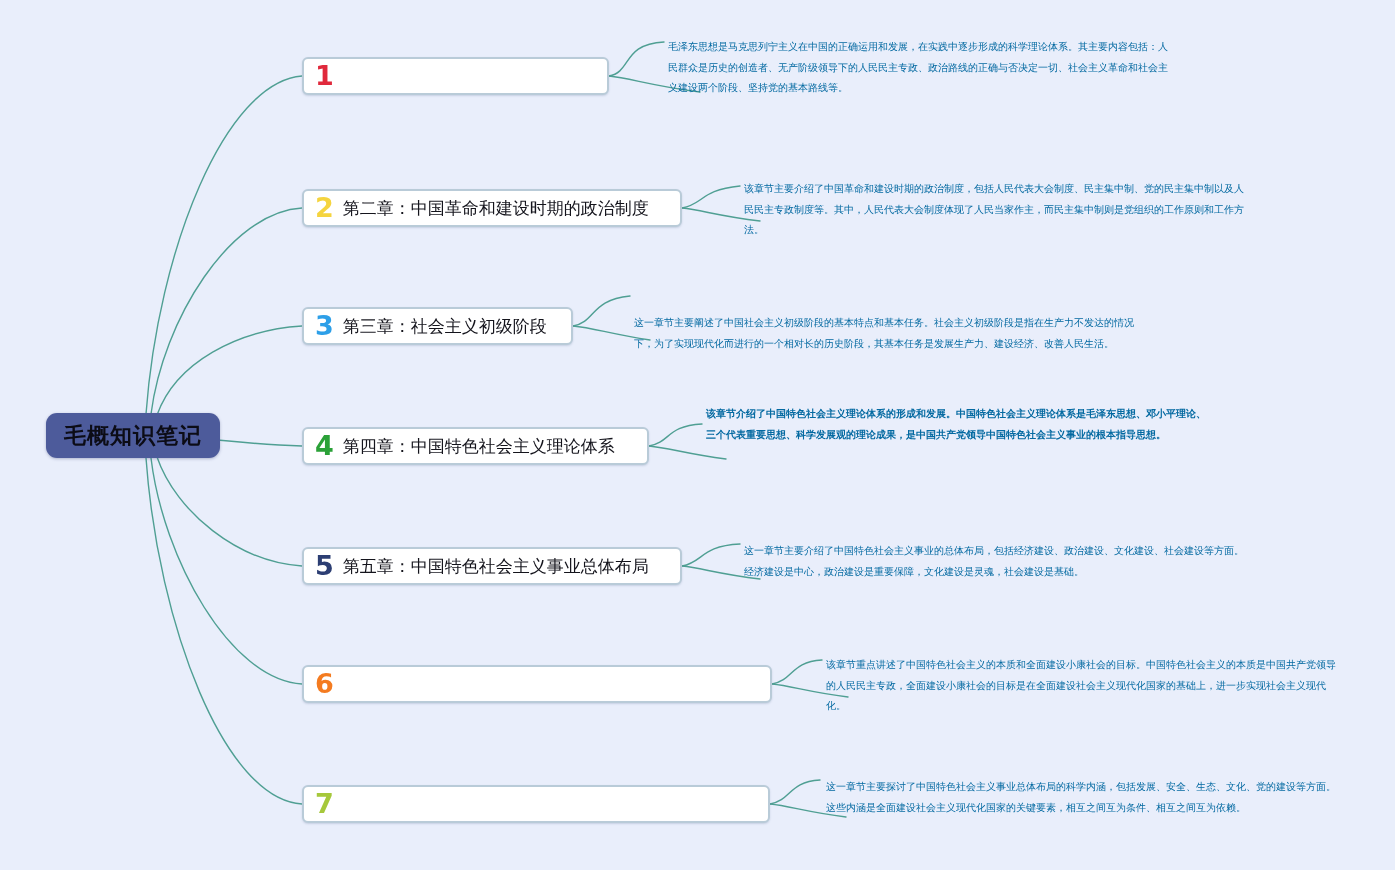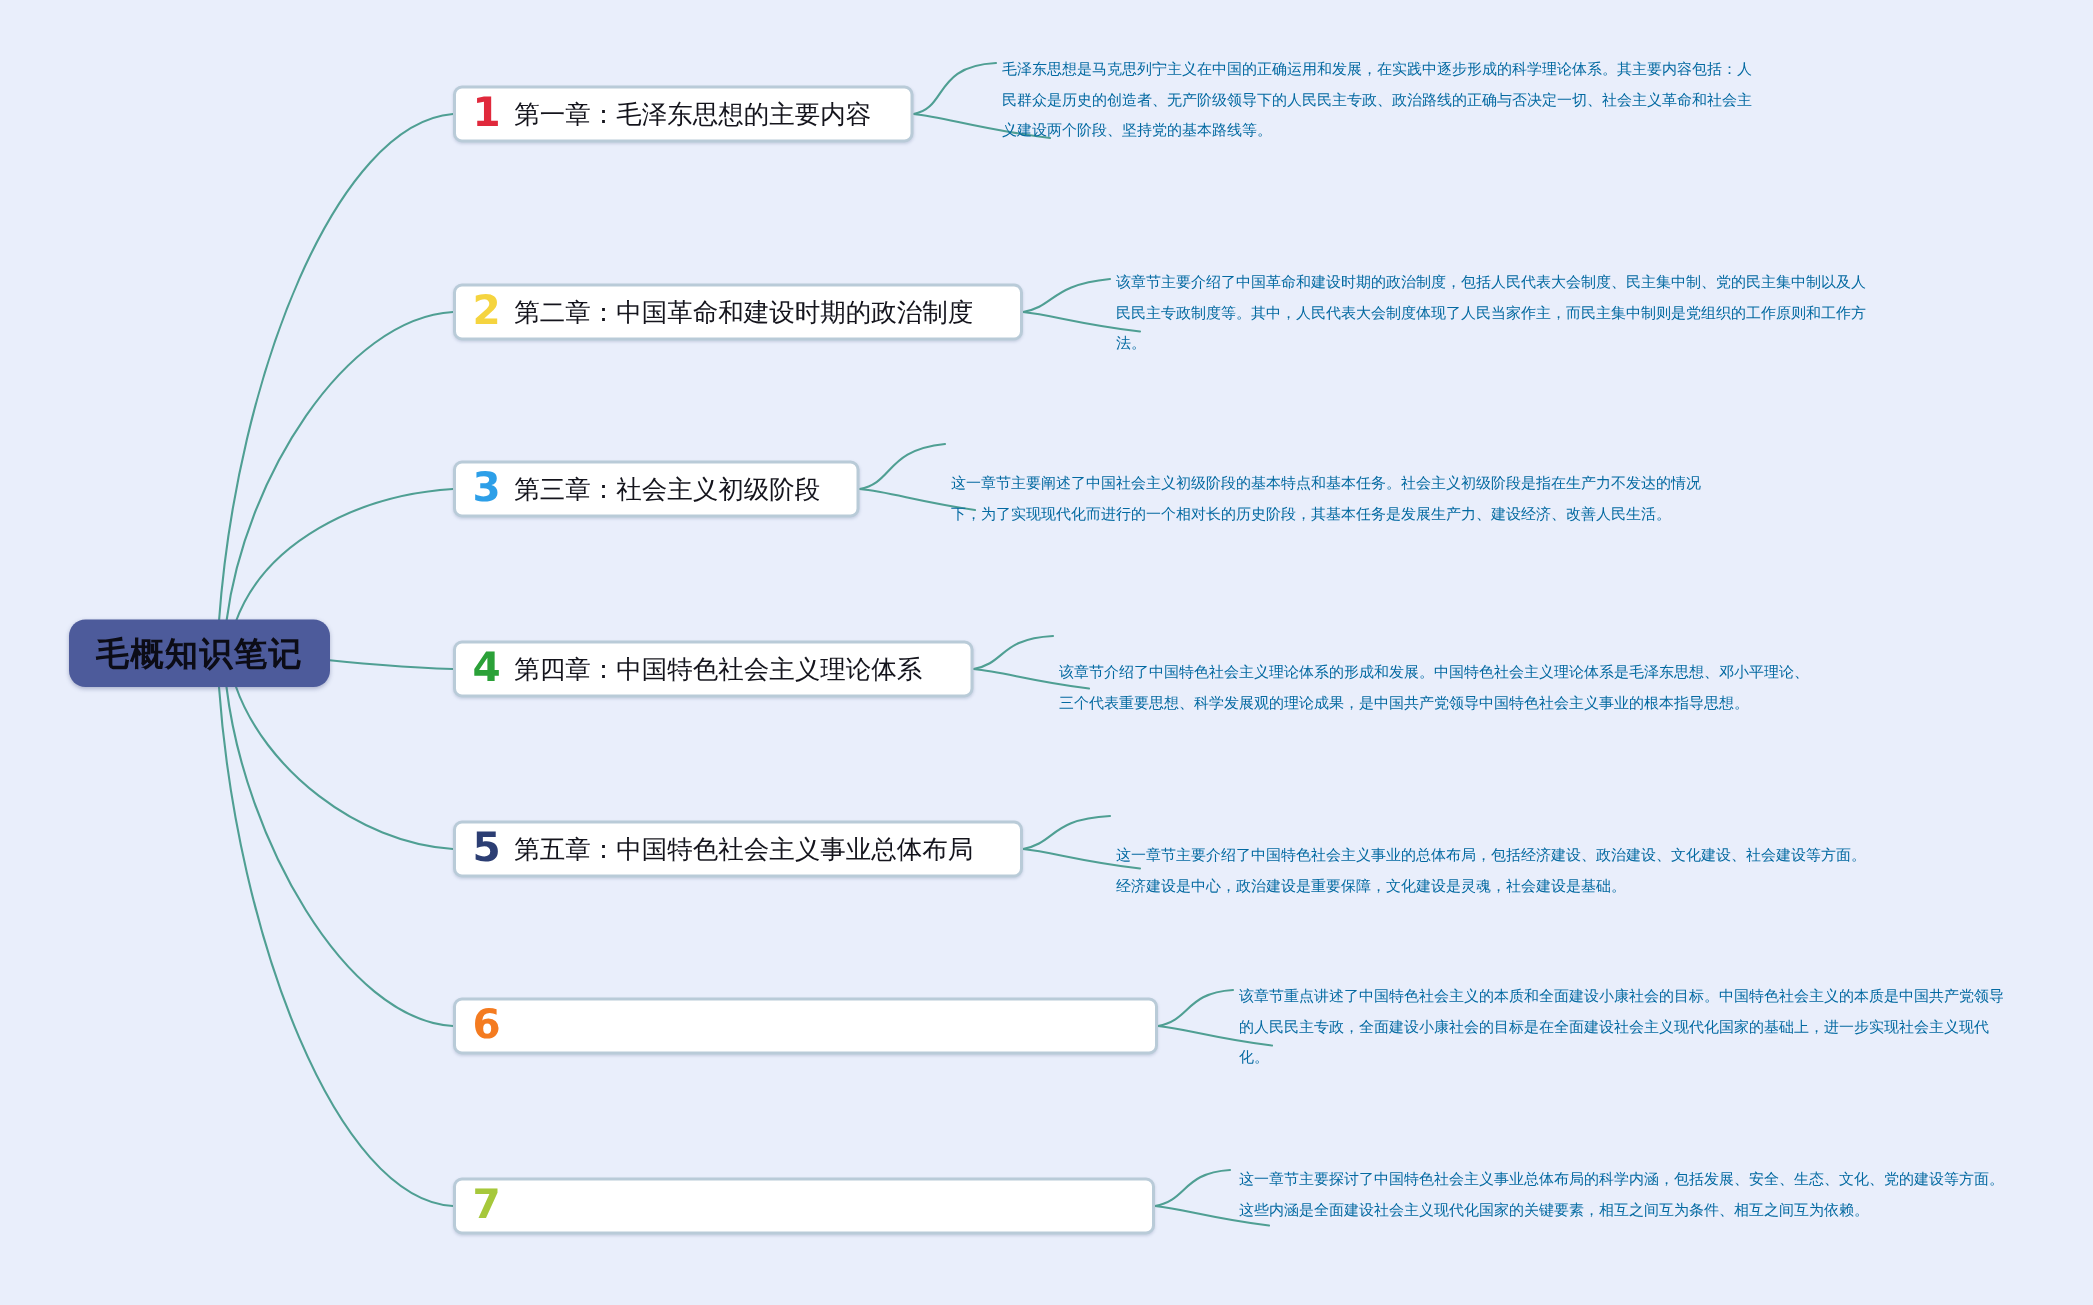--- a/index.html
+++ b/index.html
@@ -31,22 +31,22 @@
   .box-0{top:57px;width:307px;}
   .box-1{top:189px;width:380px;}
   .box-2{top:307px;width:271px;}
   .box-3{top:427px;width:347px;}
   .box-4{top:547px;width:380px;}
   .box-5{top:665px;width:470px;}
   .box-6{top:785px;width:468px;}
   .desc-0{left:668px;top:37px;width:508px;}
   .desc-1{left:744px;top:179px;width:500px;}
   .desc-2{left:634px;top:313px;width:502px;}
-  .desc-3{left:706px;top:439px;width:500px;}
-  .desc-4{left:744px;top:541px;width:500px;margin-top:20px;}
+  .desc-3{left:706px;top:404px;width:500px;font-weight:bold;}
+  .desc-4{left:744px;top:541px;width:500px;}
   .desc-5{left:826px;top:655px;width:512px;}
   .desc-6{left:826px;top:777px;width:515px;}
 </style>
 </head>
 <body>
 
 <svg id="wires" viewBox="0 0 1395 870" xmlns="http://www.w3.org/2000/svg">
   <g fill="none" stroke="#4f9f93" stroke-width="1.4" stroke-linecap="round">
 
     <path d="M146,414 C158,250 225,82 302,76"></path>
@@ -71,21 +71,20 @@
       <path d="M772,684 C792,686 808,692 848,697"></path>
     <path d="M770,804 C792,800 788,782 820,780"></path> 
       <path d="M770,804 C790,806 806,812 846,817"></path>
   </g>
 </svg>
 
 <div class="root-node" style="background: rgb(77, 91, 155); margin-left: 21px;">毛概知识笔记</div>
 
 <div class="chapter-box box-0">
   <span class="chapter-num" style="color: rgb(224, 41, 60);">1</span>
-  <span class="chapter-title">第一章：毛泽东思想的主要内容</span>
 </div>
 <div class="chapter-box box-1">
   <span class="chapter-num" style="color: rgb(245, 212, 63);">2</span>
   <span class="chapter-title">第二章：中国革命和建设时期的政治制度</span>
 </div>
 <div class="chapter-box box-2">
   <span class="chapter-num" style="color: rgb(45, 159, 232);">3</span>
   <span class="chapter-title">第三章：社会主义初级阶段</span>
 </div>
 <div class="chapter-box box-3">

